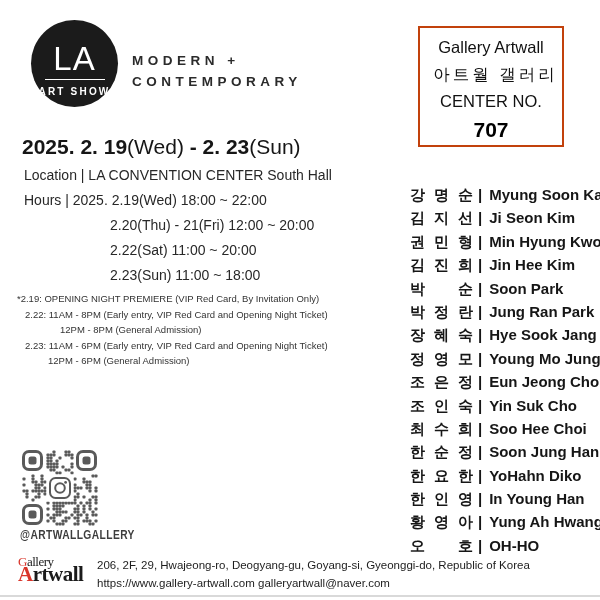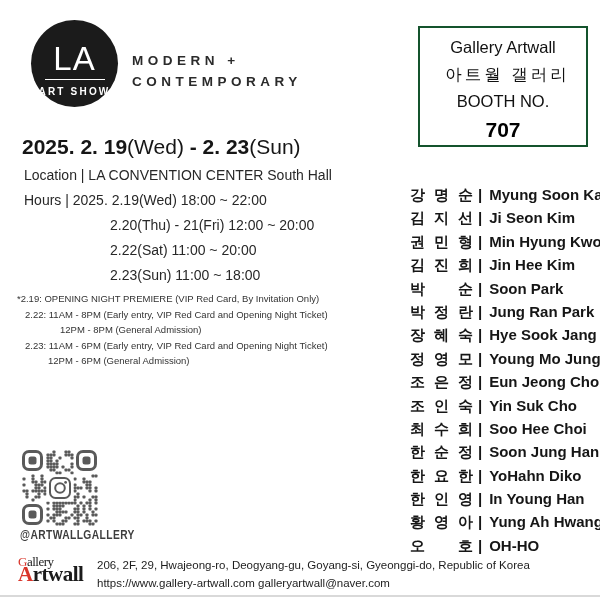--- a/index.html
+++ b/index.html
@@ -13,22 +13,22 @@
     align-items:center; justify-content:center; }
   .logo-la { color:#fff; font-size:33px; font-weight:400; letter-spacing:1px; line-height:1; margin-top:12px; }
   .logo-divider { width:60px; height:1px; background:#ffffff; margin:4px 0 6px; }
   .logo-artshow { color:#fff; font-size:10px; font-weight:700; letter-spacing:2.2px; }
 
   
   .tagline { position:absolute; left:132px; top:50px; font-size:13.5px; font-weight:700;
     color:#2b2b2b; letter-spacing:4.5px; line-height:21px; }
 
   
-  .booth-box { position:absolute; left:418px; top:26px; width:170px; height:121px;
-    border:2px solid #14532d; text-align:center; padding-top:6px; }
+  .booth-box { position:absolute; left:418px; top:26px; width:146px; height:121px;
+    border:2px solid #c2410c; text-align:center; padding-top:6px; }
   .booth-line { font-size:16.5px; line-height:27px; color:#111; }
   .booth-kr { letter-spacing:3px;margin-left:9px; }
   .booth-number { font-size:21px; line-height:29px; font-weight:700; color:#000; }
   .contact-line { position:absolute; left:401px; top:153px; width:180px; text-align:center;
     font-size:11.5px; color:#111; }
 
   
   .date-heading { position:absolute; left:22px; top:135px; font-size:21px; white-space:pre; color:#161616; }
   .date-bold { font-weight:700; }
   .date-day { font-weight:400; }
@@ -79,21 +79,21 @@
   </div>
 
   <div class="tagline">
     <div>MODERN +</div>
     <div>CONTEMPORARY</div>
   </div>
 
   <div class="booth-box">
     <div class="booth-line">Gallery Artwall</div>
     <div class="booth-line booth-kr">아트월 갤러리</div>
-    <div class="booth-line">BOOTH NO.</div>
+    <div class="booth-line">CENTER NO.</div>
     <div class="booth-number">707</div>
   </div>
 
   <div class="date-heading"><span class="date-bold">2025. 2. 19</span><span class="date-day">(Wed)</span><span class="date-bold"> - 2. 23</span><span class="date-day">(Sun)</span></div>
 
   <div class="info-line loc-line">Location | LA CONVENTION CENTER South Hall</div>
   <div class="info-line hours-line1">Hours | 2025. 2.19(Wed) 18:00 ~ 22:00</div>
   <div class="info-line hours-line2">2.20(Thu) - 21(Fri) 12:00 ~ 20:00</div>
   <div class="info-line hours-line3">2.22(Sat) 11:00 ~ 20:00</div>
   <div class="info-line hours-line4">2.23(Sun) 11:00 ~ 18:00</div>

